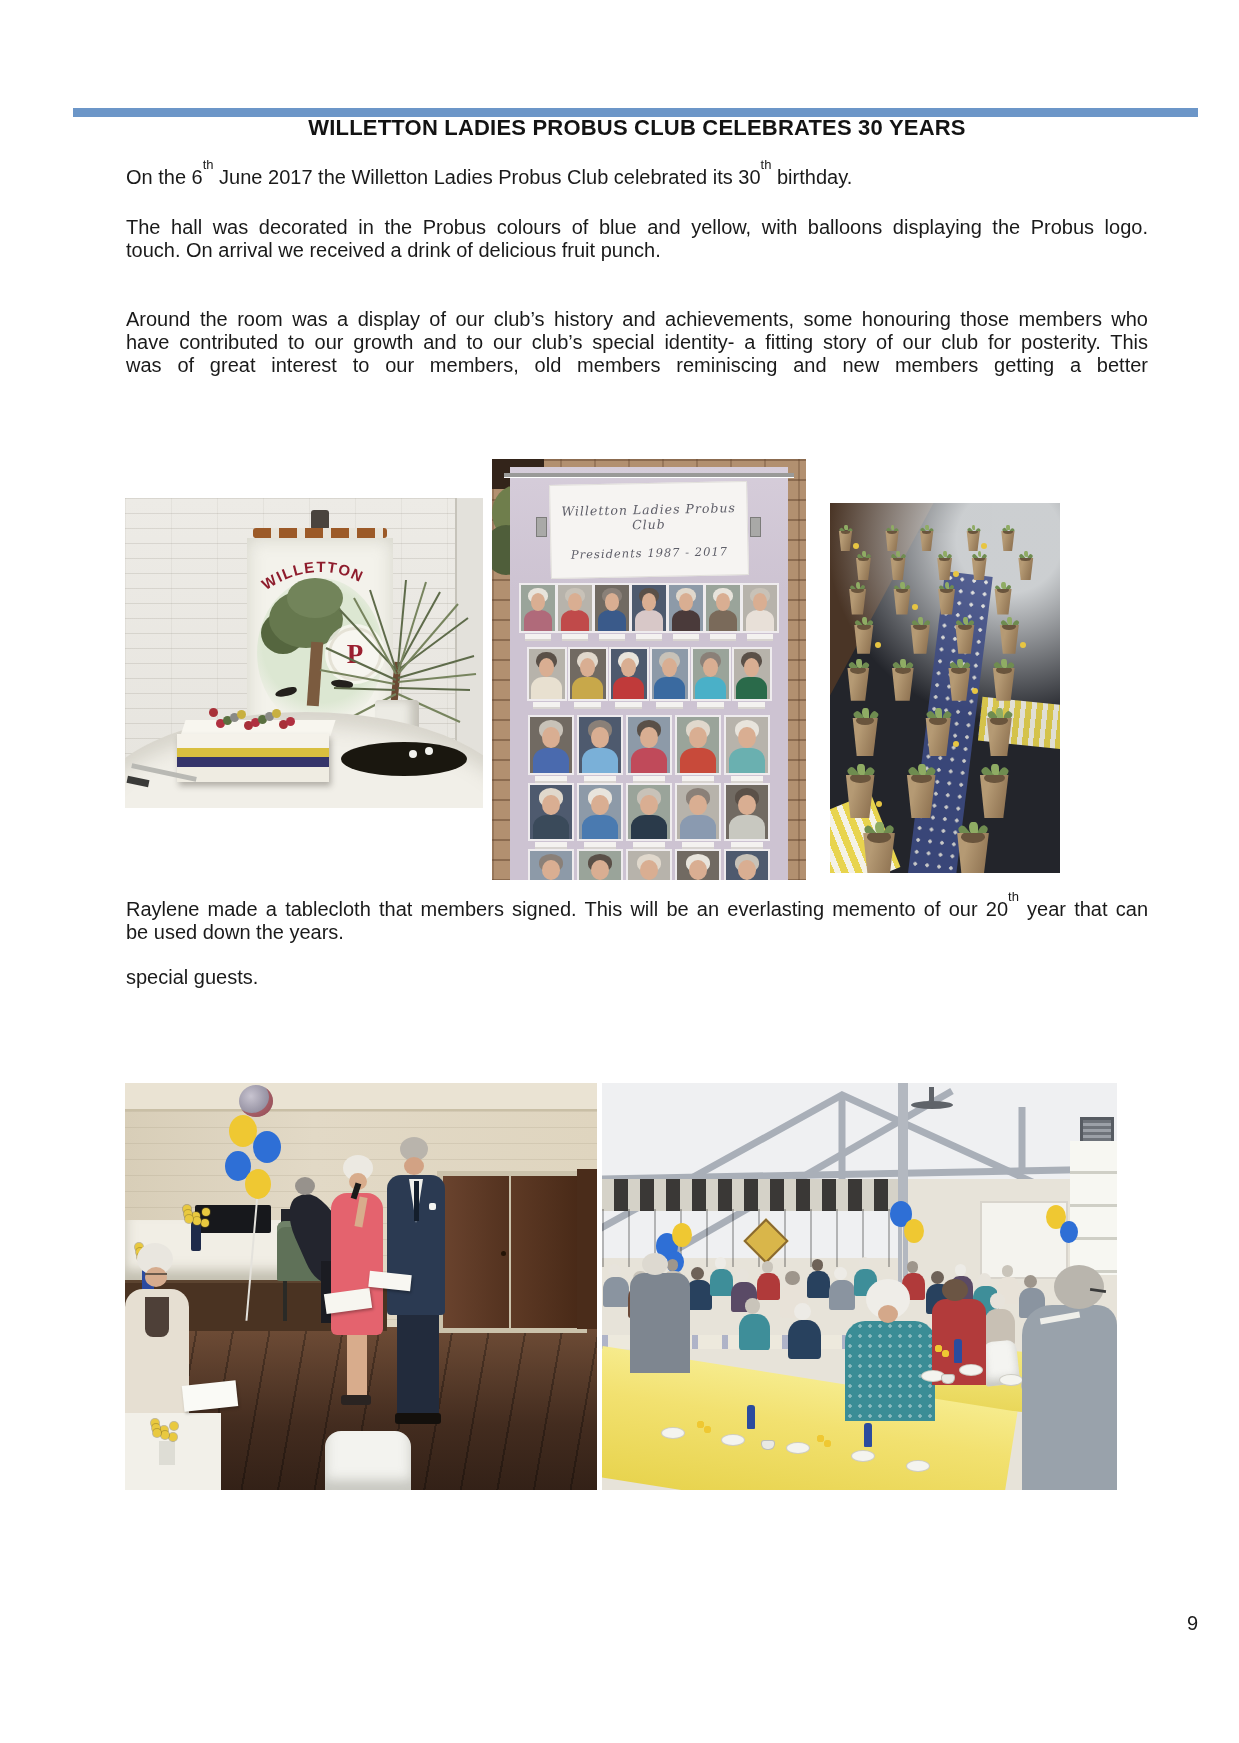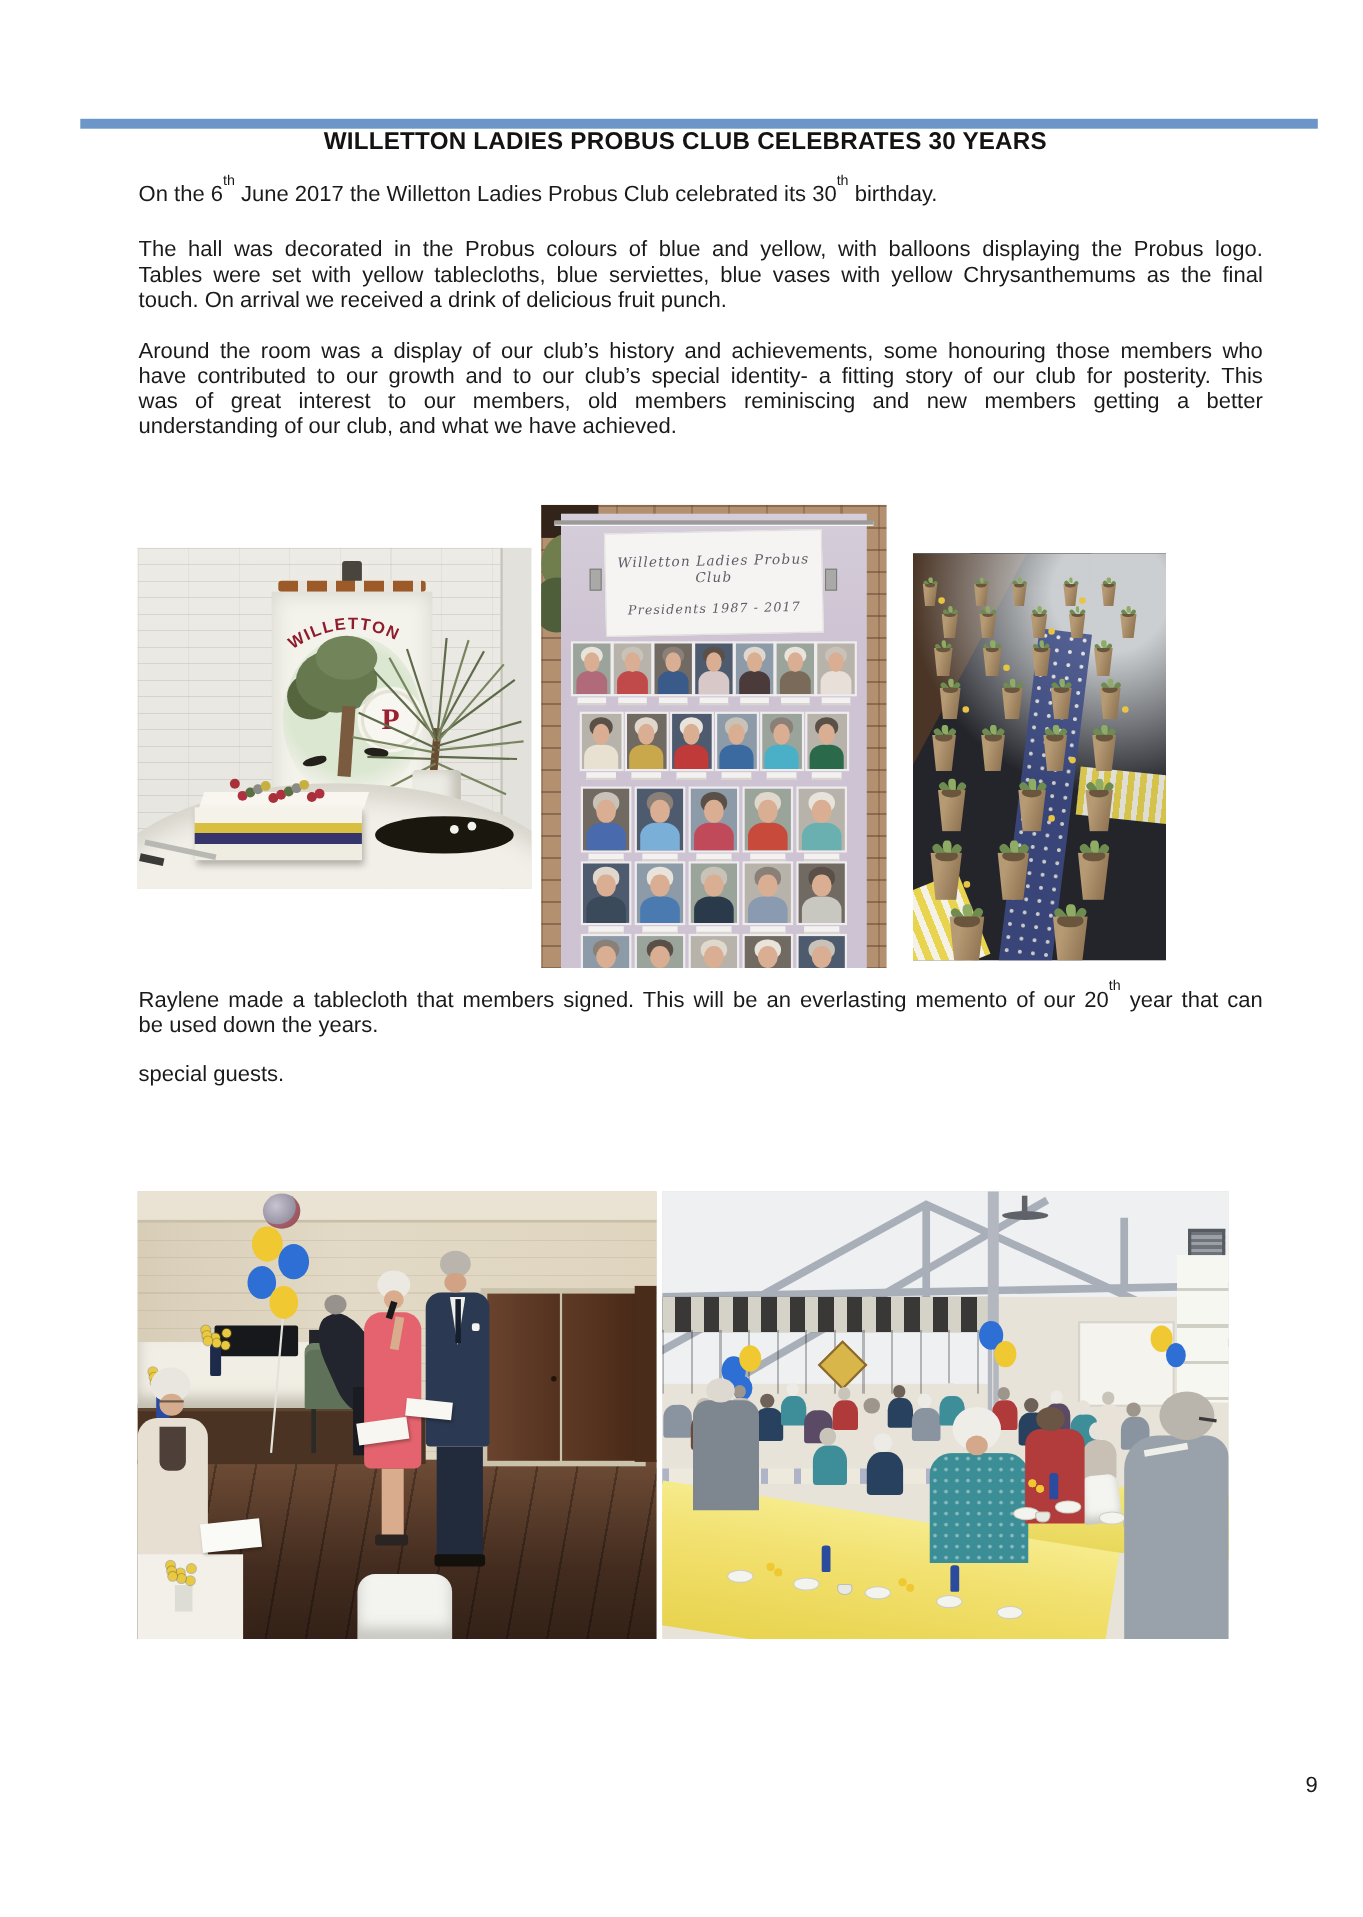--- a/index.html
+++ b/index.html
@@ -1,19 +1,19 @@
 <!DOCTYPE html>
 <html><head>
 <meta charset="utf-8">
 <style>
   html,body{margin:0;padding:0;background:#fff;}
   .page{position:relative;width:1239px;height:1743px;background:#ffffff;overflow:hidden;
         font-family:"Liberation Sans","DejaVu Sans",sans-serif;color:#1A1A1A;}
   .rule{position:absolute;left:73px;top:108px;width:1125px;height:9px;background:#6C96C8;}
-  .title{position:absolute;left:112px;top:115px;width:1022px;text-align:center;
+  .title{position:absolute;left:126px;top:115px;width:1022px;text-align:center;
          font-size:22px;font-weight:bold;color:#131313;letter-spacing:0.2px;}
   .para{position:absolute;left:126px;width:1022px;font-size:20px;line-height:23px;color:#1A1A1A;}
   .tline{height:23px;}
   .tline.j{text-align:justify;text-align-last:justify;}
   .tline sup{font-size:13px;line-height:0;position:relative;top:-7px;}
   .pagenum{position:absolute;left:1130px;top:1612px;width:68px;text-align:right;font-size:20px;}
   .photo{position:absolute;overflow:hidden;background:#ddd;}
   .abs{position:absolute;}
   
   #ph1{left:125px;top:498px;width:358px;height:310px;
@@ -194,28 +194,26 @@
 <div class="page">
 
   <div class="rule"></div>
   <h1 class="title" style="margin:0">WILLETTON LADIES PROBUS CLUB CELEBRATES 30 YEARS</h1>
 
   <div class="para" style="top:166px">
       <div class="tline"><span>On the 6</span><sup>th</sup><span> June 2017 the Willetton Ladies Probus Club celebrated its 30</span><sup>th</sup><span> birthday.</span></div>
     </div>
   <div class="para" style="top:216px">
       <div class="tline j"><span>The hall was decorated in the Probus colours of blue and yellow, with balloons displaying the Probus logo.</span></div>
-      <div class="tline j"><span>Tables were set with yellow tablecloths, blue serviettes, blue vases with yellow Chrysanthemums as the final</span></div>
       <div class="tline"><span>touch. On arrival we received a drink of delicious fruit punch.</span></div>
     </div>
   <div class="para" style="top:308px">
       <div class="tline j"><span>Around the room was a display of our club’s history and achievements, some honouring those members who</span></div>
       <div class="tline j"><span>have contributed to our growth and to our club’s special identity- a fitting story of our club for posterity.  This</span></div>
       <div class="tline j"><span>was of great interest to our members, old members reminiscing and new members getting a better</span></div>
-      <div class="tline"><span>understanding of our club, and what we have achieved.</span></div>
     </div>
   <div class="para" style="top:898px">
       <div class="tline j"><span>Raylene made a tablecloth that members signed.  This will be an everlasting memento of our 20</span><sup>th</sup><span> year that can</span></div>
       <div class="tline"><span>be used down the years.</span></div>
     </div>
   <div class="para" style="top:966px">
       <div class="tline"><span>special guests.</span></div>
     </div>
 
   <div id="ph1" class="photo">

